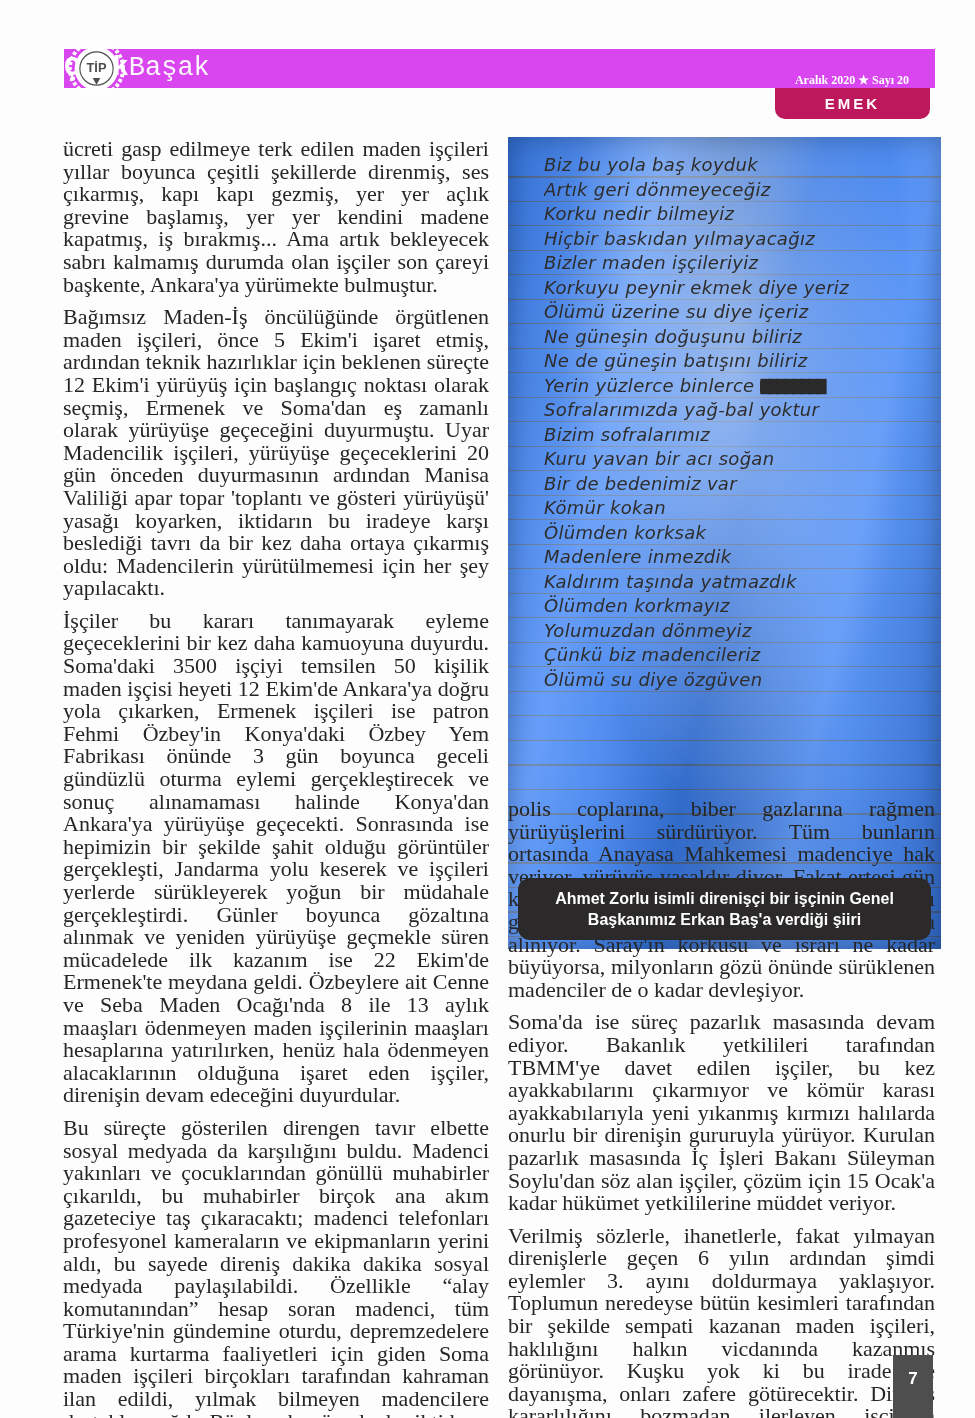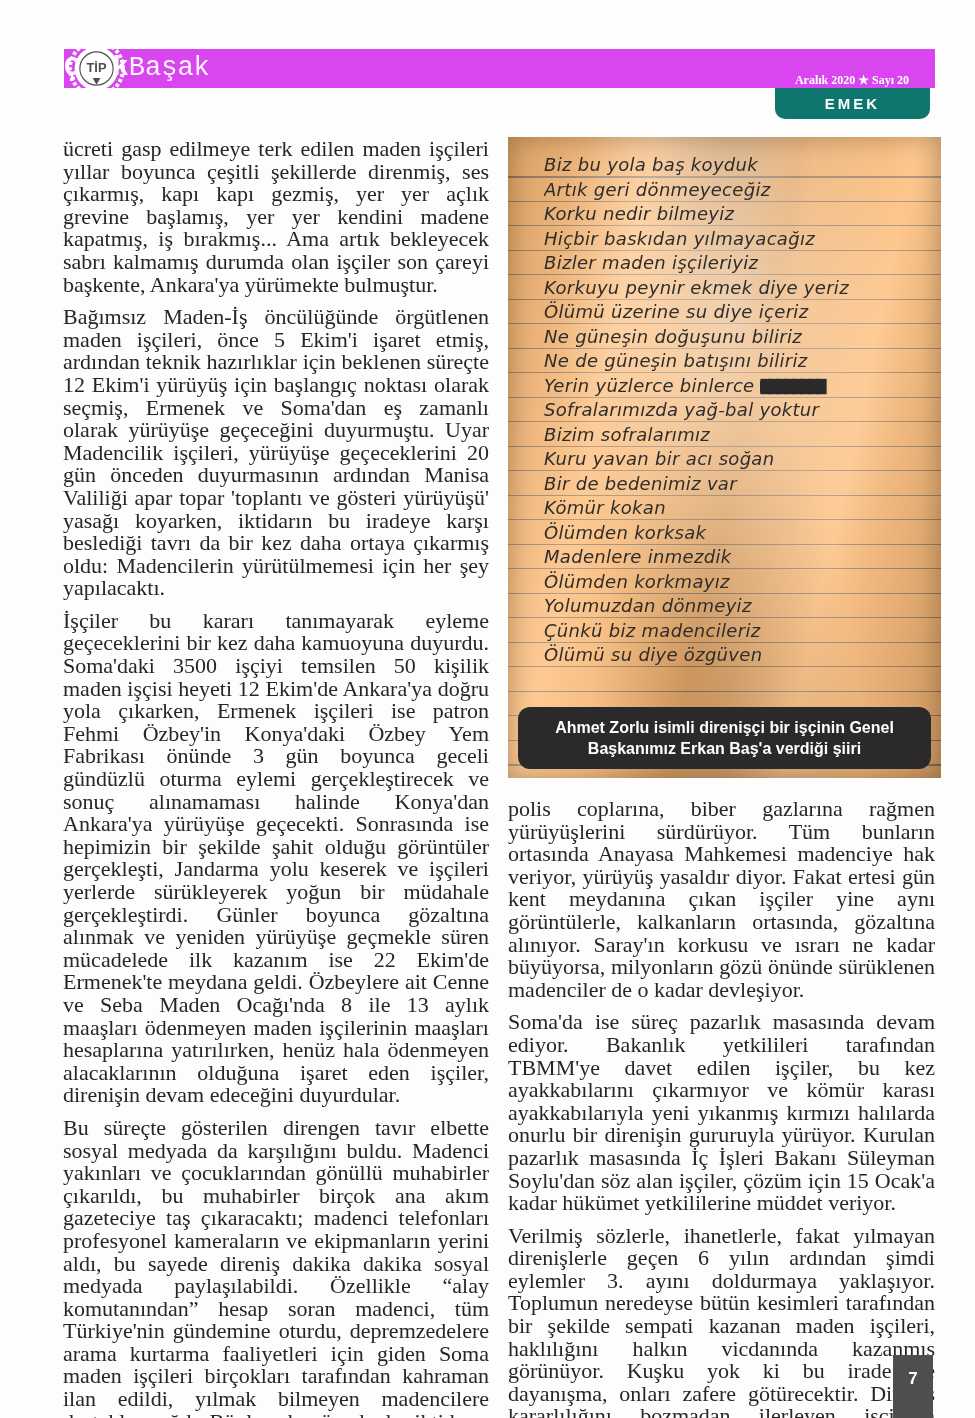--- a/index.html
+++ b/index.html
@@ -20,39 +20,39 @@
     font-family:Liberation Mono, monospace;font-size:27px;line-height:39px;
   }
   .masthead .bold{font-weight:bold;}
   .masthead .light{font-weight:normal;opacity:.95;}
   .issue{
     margin-left:auto;padding-right:26px;color:#ffffff;
     font-family:Liberation Serif, serif;font-size:12px;font-weight:bold;
   }
   .section-badge{
     position:absolute;left:775px;top:88px;width:155px;height:31px;
-    background:#0f766e;border-radius:0 0 10px 10px;
+    background:#be185d;border-radius:0 0 10px 10px;
     color:#ffffff;font-family:"Liberation Sans", sans-serif;
     font-weight:bold;font-size:15px;letter-spacing:3px;
     display:flex;align-items:center;justify-content:center;
   }
 
   
   .col{position:absolute;width:426px;}
   .col-left{left:63px;top:138px;}
   .col-right{left:508px;top:798px;width:427px;}
   .para{
     margin:0 0 10px 0;font-size:22px;line-height:22.6px;
     text-align:justify;text-justify:inter-word;color:#262626;
   }
 
   
   .poem-photo{
-    position:absolute;left:508px;top:137px;width:433px;height:641px;
-    background:#fdba74;overflow:hidden;
+    position:absolute;left:508px;top:137px;width:433px;height:812px;
+    background:#3b82f6;overflow:hidden;
   }
   .paper{position:absolute;inset:0;}
   .paper::before{ 
     content:"";position:absolute;left:0;right:0;top:16px;bottom:0;
     background:repeating-linear-gradient(180deg,
       rgba(0,0,0,0) 0 23.4px, rgba(95,93,91,.6) 23.4px 24.5px);
   }
   .paper::after{ 
     content:"";position:absolute;inset:0;pointer-events:none;
     background:
@@ -136,20 +136,21 @@
         <div class="poem-line"><span>Ne güneşin doğuşunu biliriz</span></div>
         <div class="poem-line"><span>Ne de güneşin batışını biliriz</span></div>
         <div class="poem-line"><span>Yerin yüzlerce binlerce</span><span class="scribble">████████</span></div>
         <div class="poem-line"><span>Sofralarımızda yağ-bal yoktur</span></div>
         <div class="poem-line"><span>Bizim sofralarımız</span></div>
         <div class="poem-line"><span>Kuru yavan bir acı soğan</span></div>
         <div class="poem-line"><span>Bir de bedenimiz var</span></div>
         <div class="poem-line"><span>Kömür kokan</span></div>
         <div class="poem-line"><span>Ölümden korksak</span></div>
         <div class="poem-line"><span>Madenlere inmezdik</span></div>
+        <div class="poem-line"><span>Kaldırım taşında yatmazdık</span></div>
         <div class="poem-line"><span>Ölümden korkmayız</span></div>
         <div class="poem-line"><span>Yolumuzdan dönmeyiz</span></div>
         <div class="poem-line"><span>Çünkü biz madencileriz</span></div>
         <div class="poem-line"><span>Ölümü su diye özgüven</span></div>
       </div>
     <figcaption class="photo-caption">Ahmet Zorlu isimli direnişçi bir işçinin Genel Başkanımız Erkan Baş'a verdiği şiiri</figcaption>
   </figure>
 
   <div class="col col-right">
 

